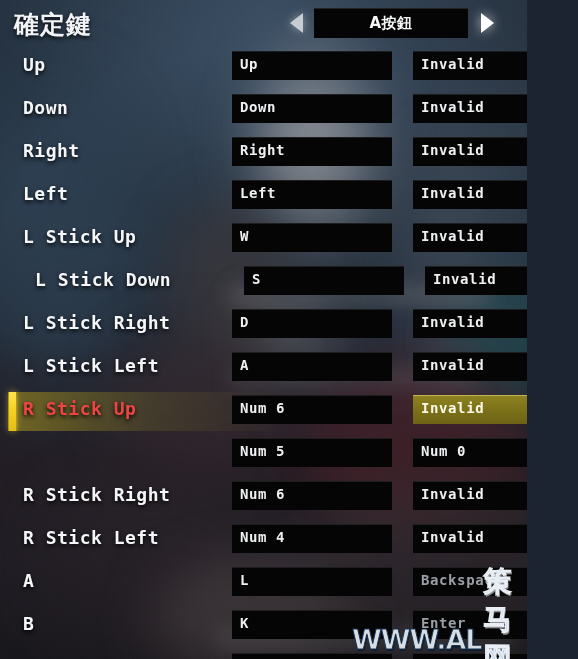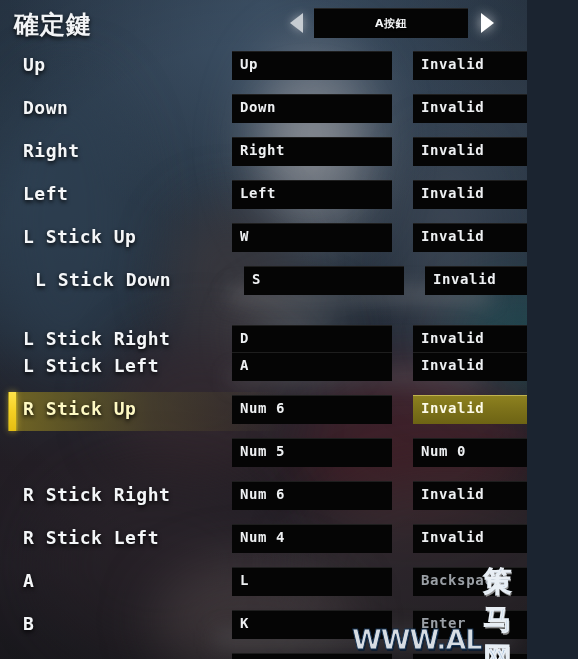--- a/index.html
+++ b/index.html
@@ -60,21 +60,21 @@
   .arrow-r{right:4px;border-left:13px solid #ffffff;
            filter:drop-shadow(0 0 6px rgba(255,255,255,.7));}
   .selbox{
     position:absolute;left:28px;top:0;width:154px;height:30px;
     background:#050505;
     box-shadow:inset 0 1px 0 rgba(255,255,255,.12);
     display:flex;align-items:center;justify-content:center;
   }
   .selbox span{
     font-family:"DejaVu Sans","Liberation Sans",sans-serif;
-    font-size:11px;font-weight:bold;color:#f5f6f7;letter-spacing:.5px;
+    font-size:15px;font-weight:bold;color:#f5f6f7;letter-spacing:.5px;
     text-shadow:0 1px 2px rgba(0,0,0,.9);
   }
 
   
   .list{position:absolute;left:0;top:46px;width:578px;height:613px;}
   .row{position:absolute;left:0;width:578px;height:43px;}
   .rowhl{
     position:absolute;left:8px;top:2px;width:276px;height:39px;
     background:linear-gradient(90deg, rgba(152,136,28,.92) 0px, rgba(152,136,28,.92) 9px,
                rgba(128,114,34,.80) 10px, rgba(92,84,42,.45) 52%, rgba(60,58,46,0) 100%);
@@ -84,21 +84,21 @@
     background:linear-gradient(180deg,#ffe34a 0%,#f4cf23 50%,#e5bd12 100%);
     box-shadow:0 0 7px rgba(255,220,60,.55);
   }
   .rlabel{
     position:absolute;left:23px;top:8px;
     font-family:"DejaVu Sans Mono","Liberation Mono",monospace;
     font-size:18px;font-weight:bold;color:#f4f6f8;letter-spacing:.5px;
     text-shadow:0 2px 4px rgba(0,0,0,.9);
     white-space:nowrap;
   }
-  .row.hl .rlabel{color:#fef9c3;text-shadow:0 2px 4px rgba(0,0,0,.95);}
+  .row.hl .rlabel{color:#ef4444;text-shadow:0 2px 4px rgba(0,0,0,.95);}
 
   .fld{
     position:absolute;top:5px;height:29px;
     background:#050505;
     box-shadow:inset 0 1px 0 rgba(255,255,255,.10);
     overflow:hidden;
   }
   .fld.c2{left:232px;width:160px;}
   .fld.c3{left:413px;width:156px;}
   .fld span{
@@ -217,21 +217,21 @@
       </div>
       <div class="row" style="top: 215px; margin-left: 12px;">
         <div class="rlabel">L Stick Down</div>
         <div class="fld c2">
           <span>S</span>
         </div>
         <div class="fld c3">
           <span>Invalid</span>
         </div>
       </div>
-      <div class="row" style="top: 274px;">
+      <div class="row" style="top: 258px;">
         <div class="rlabel">L Stick Right</div>
         <div class="fld c2">
           <span>D</span>
         </div>
         <div class="fld c3">
           <span>Invalid</span>
         </div>
       </div>
       <div class="row" style="top: 301px;">
         <div class="rlabel">L Stick Left</div>

